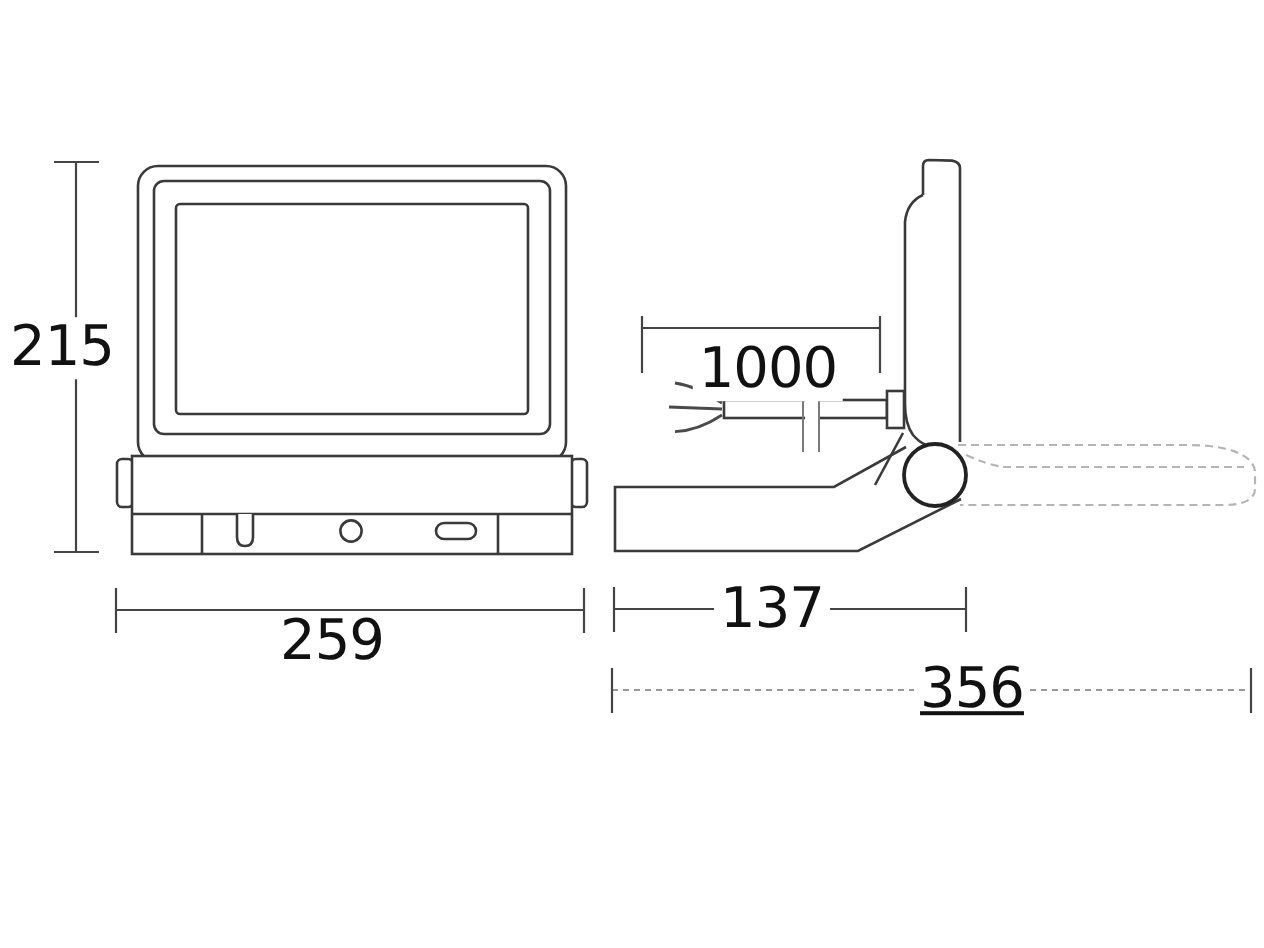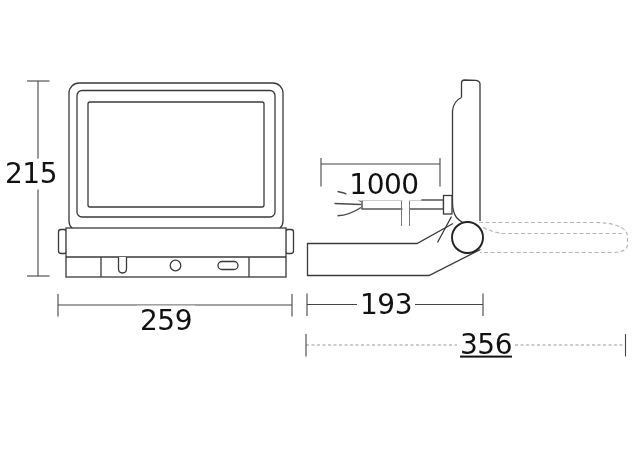--- a/index.html
+++ b/index.html
@@ -122,17 +122,17 @@
       </g>
     </g>
   </svg>
 
   <div class="dim-label" style="left:31px; top:174px;">215</div>
 
   <div class="dim-label" style="left:166px; top:305px;margin-top:16px;">259</div>
 
   <div class="dim-label" style="left:384px; top:169px;margin-top:16px;">1000</div>
 
-  <div class="dim-label" style="left:386px; top:305px;">193</div>
+  <div class="dim-label" style="left:386px; top:305px;">137</div>
 
   <div class="dim-label" style="left:486px; top:345px;text-decoration:underline;">356</div>
 
 </div>
 
 </body></html>

